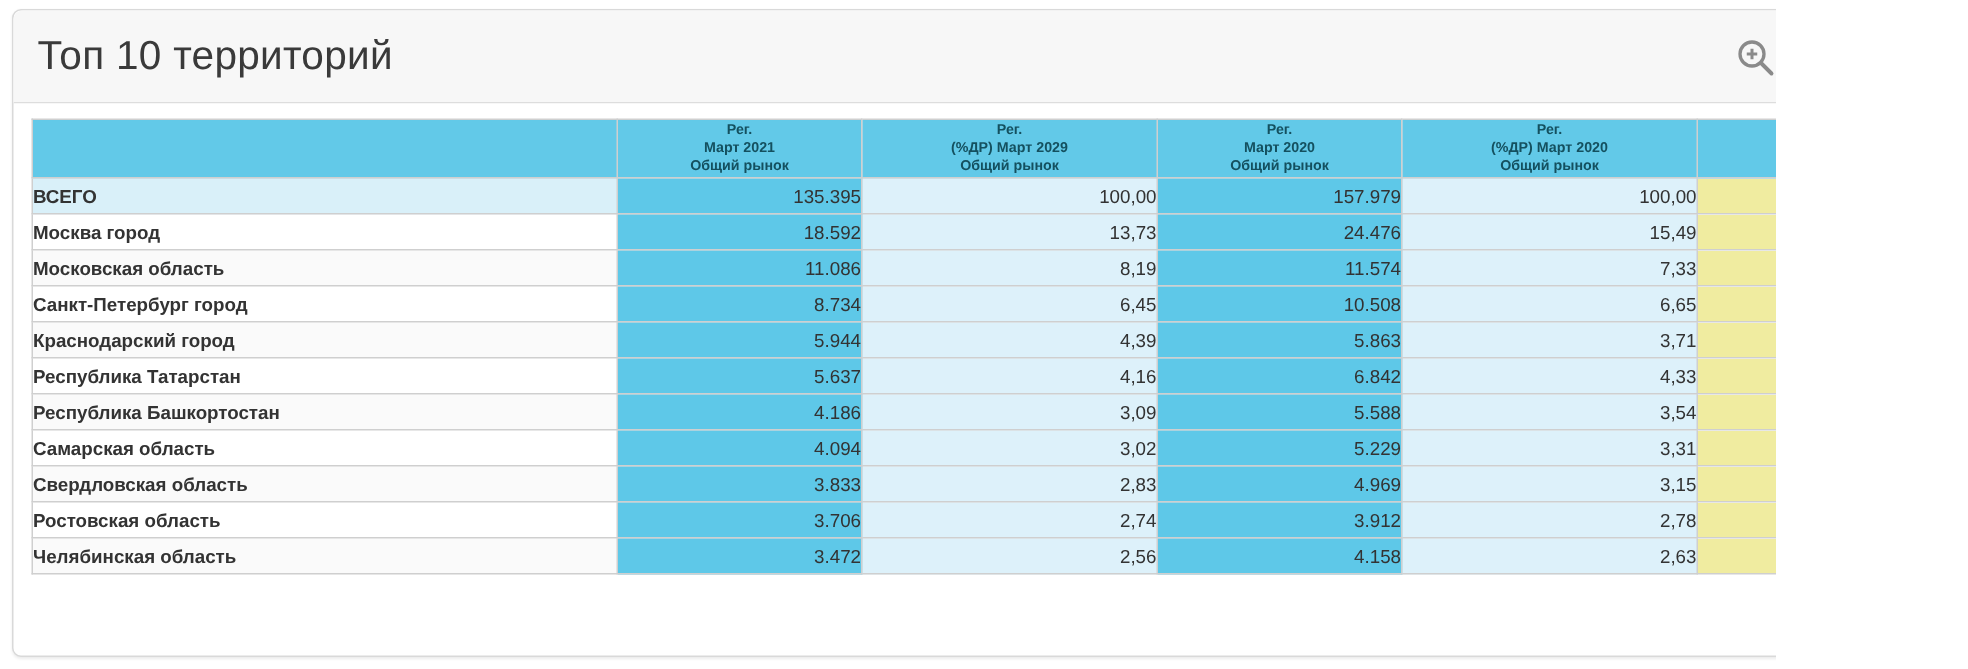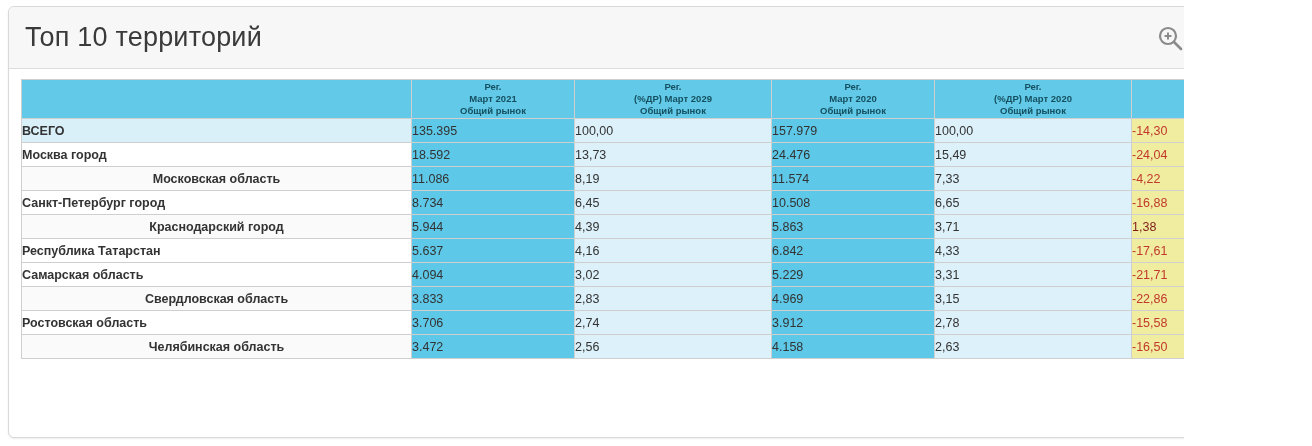--- a/index.html
+++ b/index.html
@@ -107,24 +107,24 @@
     padding-left: 10px;
     text-align: left;
     color: #333333;
     background: #ffffff;
     font-weight: bold;
   }
   tr.total td.name {
     font-weight: bold;
     background: #d9f0f9;
   }
-  tr.alt td.name { background: #fafafa; text-align: center; }
+  tr.alt td.name { background: #fafafa; }
 
   td.num {
-    text-align: left;
+    text-align: right;
     padding-right: 8px;
   }
   td.blue-dark { background: #5ec8e8; }
   td.blue-light { background: #ddf1fa; }
   td.yellow {
     background: #f0eca0;
     padding-right: 20px;
     position: relative;
     margin-top: 32px;
   }
@@ -259,20 +259,28 @@
               <td class="num yellow"><span class="delta-pos">1,38</span><span class="arrow up">↑</span></td>
             </tr>
             <tr>
               <td class="name">Республика Татарстан</td>
               <td class="num blue-dark">5.637</td>
               <td class="num blue-light">4,16</td>
               <td class="num blue-dark">6.842</td>
               <td class="num blue-light">4,33</td>
               <td class="num yellow"><span class="delta-neg">-17,61</span><span class="arrow down">↓</span></td>
             </tr>
+            <tr class="alt">
+              <td class="name">Республика Башкортостан</td>
+              <td class="num blue-dark">4.186</td>
+              <td class="num blue-light">3,09</td>
+              <td class="num blue-dark">5.588</td>
+              <td class="num blue-light">3,54</td>
+              <td class="num yellow"><span class="delta-neg">-25,09</span><span class="arrow down">↓</span></td>
+            </tr>
             <tr>
               <td class="name">Самарская область</td>
               <td class="num blue-dark">4.094</td>
               <td class="num blue-light">3,02</td>
               <td class="num blue-dark">5.229</td>
               <td class="num blue-light">3,31</td>
               <td class="num yellow"><span class="delta-neg">-21,71</span><span class="arrow down">↓</span></td>
             </tr>
             <tr class="alt">
               <td class="name">Свердловская область</td>

